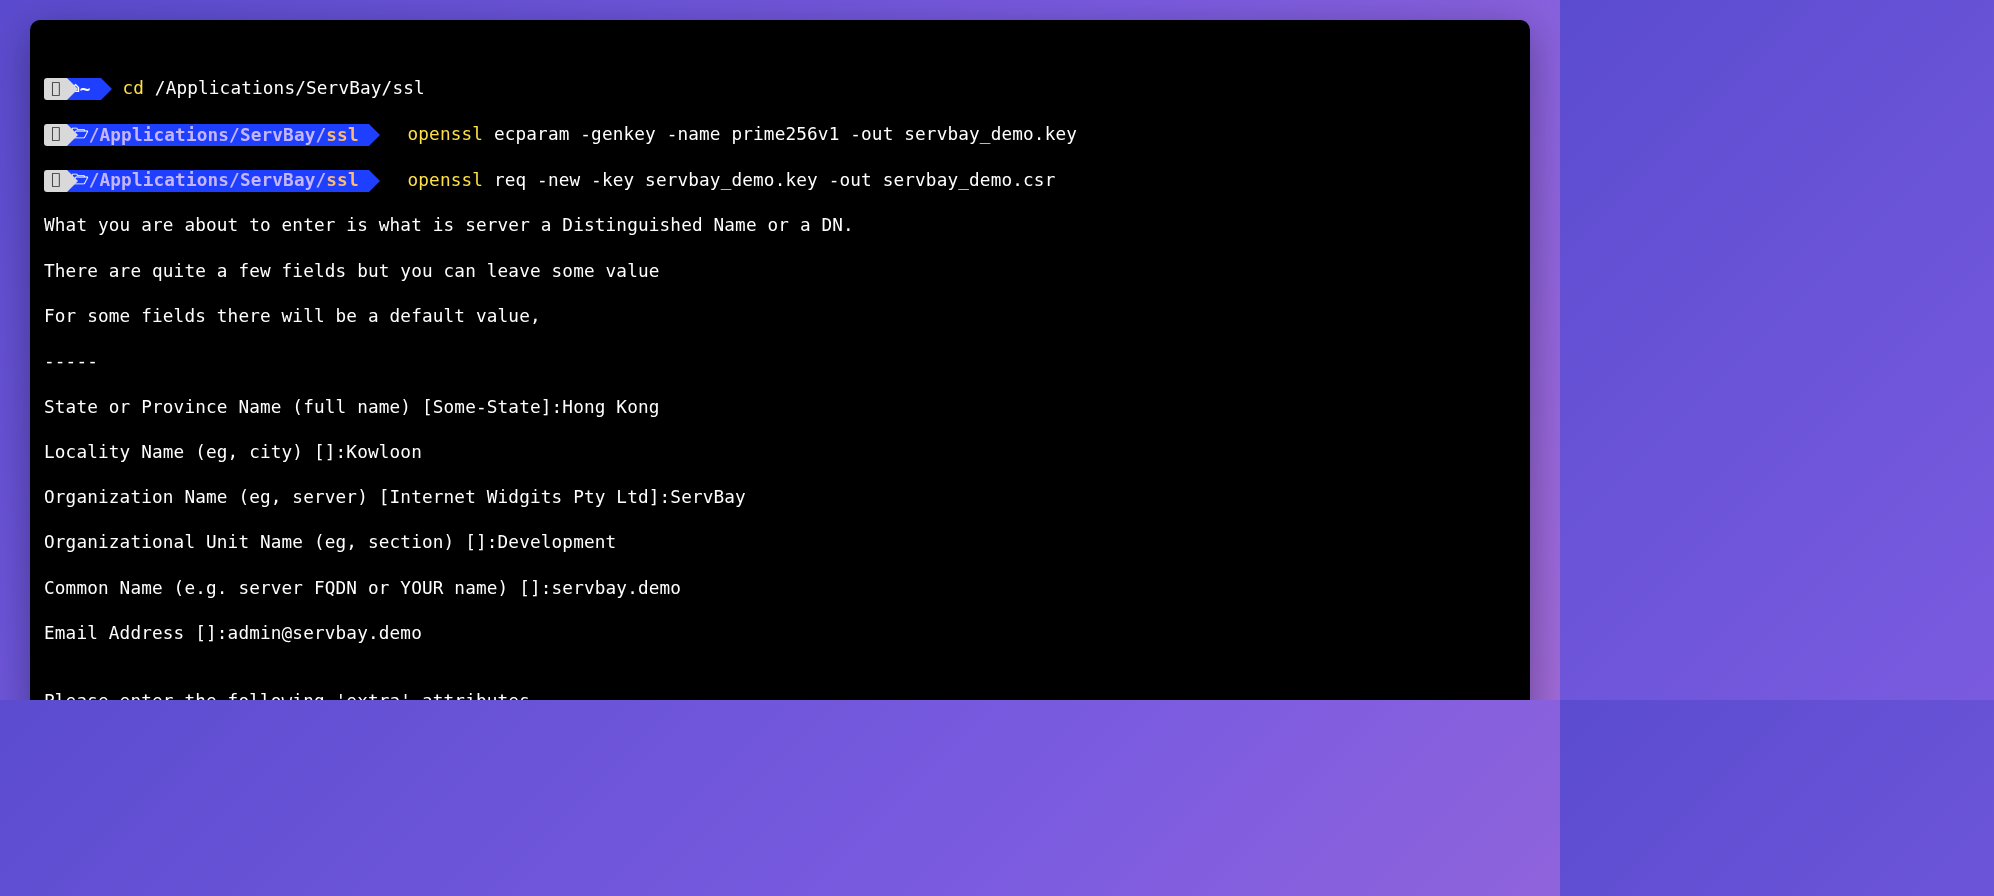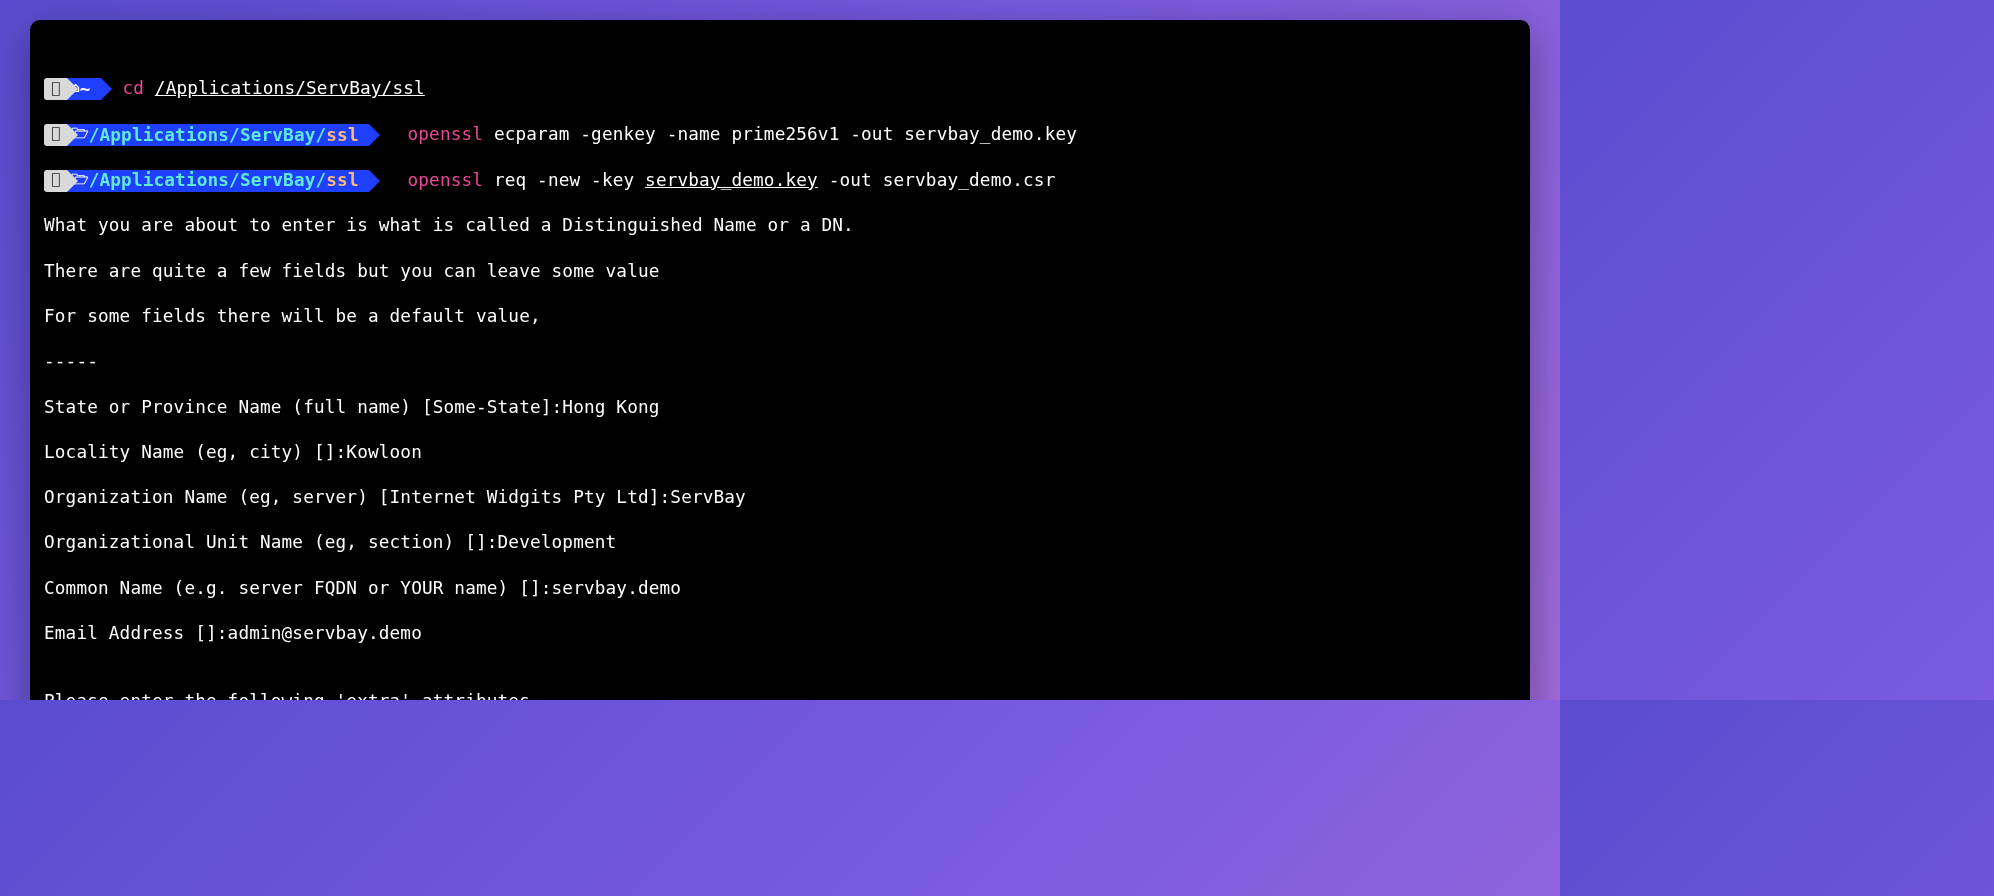--- a/index.html
+++ b/index.html
@@ -58,39 +58,39 @@
     width: 0; height: 0;
     border-top: 11px solid transparent;
     border-bottom: 11px solid transparent;
     vertical-align: middle;
   }
   .arrow-os { border-left: 11px solid #d9d9d9; position: relative; z-index: 2; margin-right: -11px; }
   .arrow-path { border-left: 11px solid #1f3fff; }
   .arrow-black { border-left: 11px solid #000; margin-left: 6px; }
 
   .path-root { color: #fdba74; }
-  .path-dim  { color: #5eead4; font-weight: 600; }
+  .path-dim  { color: #c4b5fd; font-weight: 600; }
 
-  .cmd   { color: #ec4899; }
-  .ul    { text-decoration: underline; }
+  .cmd   { color: #fde047; }
+  .ul    { }
   .text  { color: #fff; }
 
   .apple { font-size: 15px; position: relative; top: -1px; }
   .home  { font-size: 14px; position: relative; top: -1px; }
   .folder{ font-size: 14px; position: relative; top: -1px; }
 </style>
 </head>
 <body>
 
 <div class="terminal">
 
 <span class="line"><span class="seg seg-os"><span class="apple"></span></span><span class="arrow arrow-os"></span><span class="seg seg-path"> <span class="home">⌂</span> <span>~</span> </span><span class="arrow arrow-path"></span> <span class="cmd">cd</span> <span class="text ul">/Applications/ServBay/ssl</span></span>
 <span class="line"><span class="seg seg-os"><span class="apple"></span></span><span class="arrow arrow-os"></span><span class="seg seg-path"> <span class="folder">🗁</span> <span class="path-dim">/Applications/</span><span class="path-dim">ServBay/</span><span class="path-root">ssl</span> </span><span class="arrow arrow-path"></span><span class="arrow arrow-black"></span> <span class="cmd">openssl</span><span class="text"> ecparam -genkey -name prime256v1 -out servbay_demo.key</span></span>
 <span class="line"><span class="seg seg-os"><span class="apple"></span></span><span class="arrow arrow-os"></span><span class="seg seg-path"> <span class="folder">🗁</span> <span class="path-dim">/Applications/</span><span class="path-dim">ServBay/</span><span class="path-root">ssl</span> </span><span class="arrow arrow-path"></span><span class="arrow arrow-black"></span> <span class="cmd">openssl</span><span class="text"> req -new -key </span><span class="text ul">servbay_demo.key</span><span class="text"> -out servbay_demo.csr</span></span>
-<span class="line text">What you are about to enter is what is called a Distinguished Name or a DN.</span>
+<span class="line text">What you are about to enter is what is server a Distinguished Name or a DN.</span>
 <span class="line text">There are quite a few fields but you can leave some value</span>
 <span class="line text">For some fields there will be a default value,</span>
 <span class="line text">-----</span>
 <span class="line text">State or Province Name (full name) [Some-State]:Hong Kong</span>
 <span class="line text">Locality Name (eg, city) []:Kowloon</span>
 <span class="line text">Organization Name (eg, server) [Internet Widgits Pty Ltd]:ServBay</span>
 <span class="line text">Organizational Unit Name (eg, section) []:Development</span>
 <span class="line text">Common Name (e.g. server FQDN or YOUR name) []:servbay.demo</span>
 <span class="line text">Email Address []:admin@servbay.demo</span>
 <span class="line text"></span>

